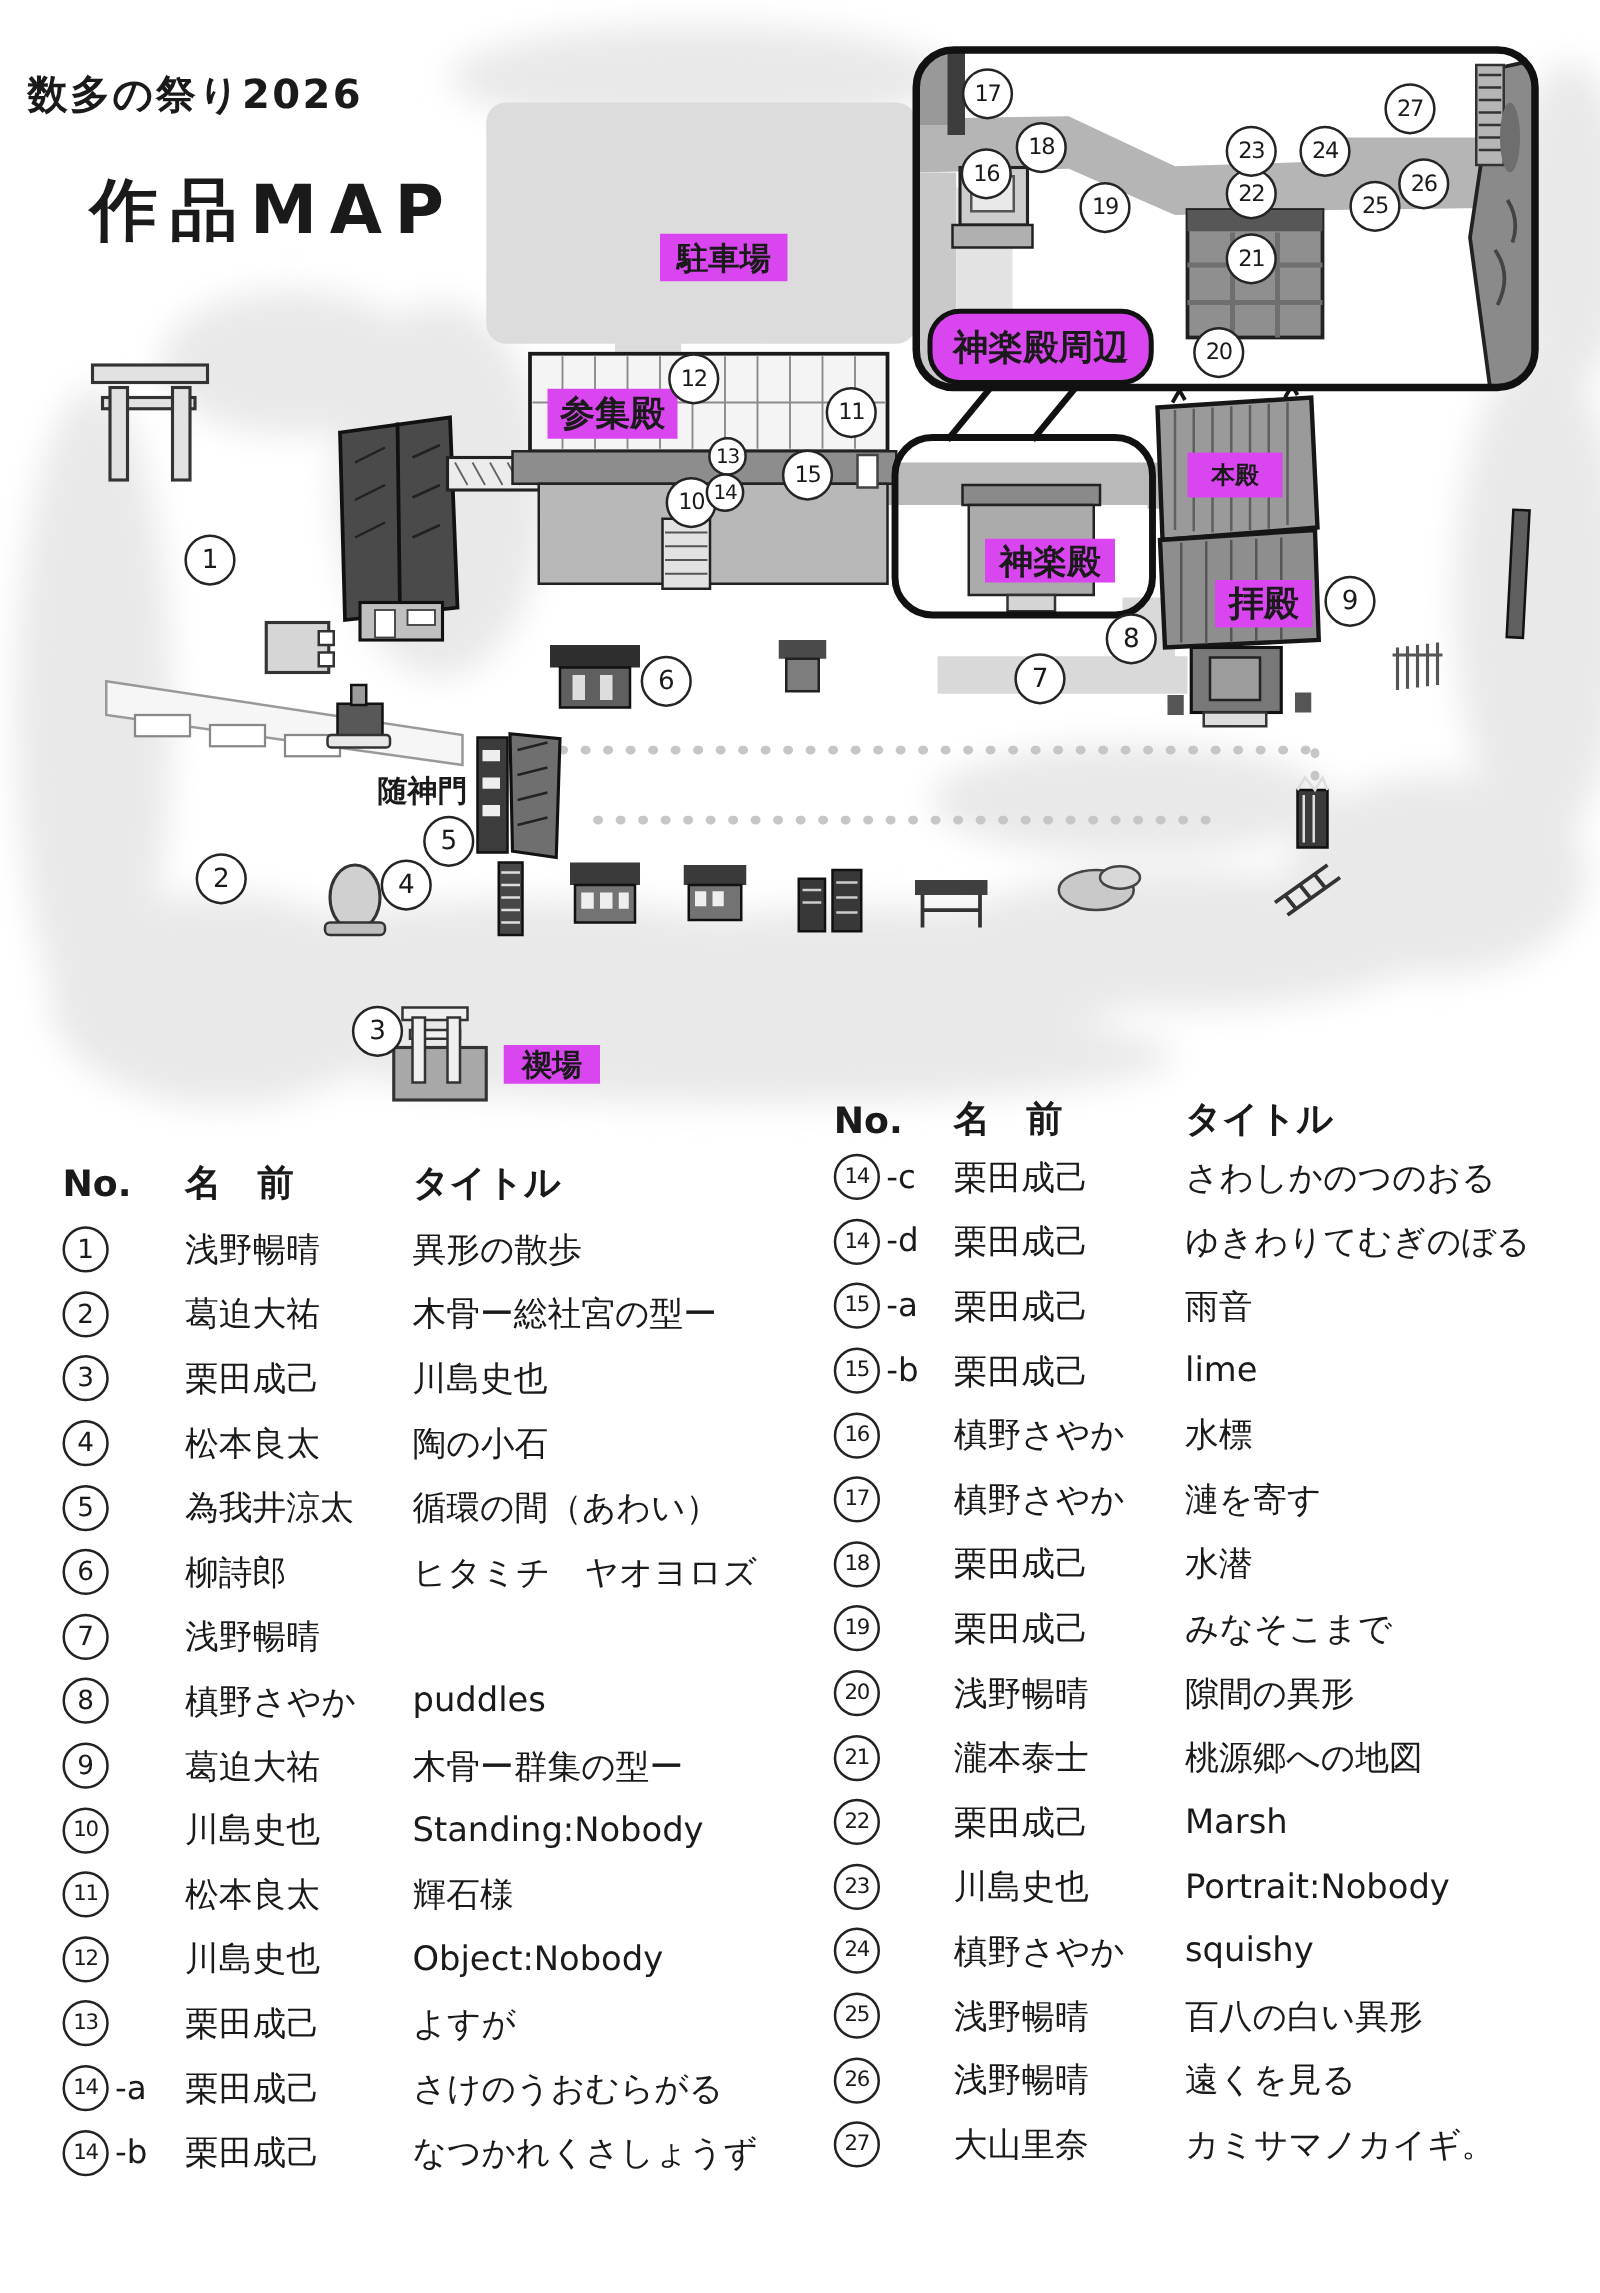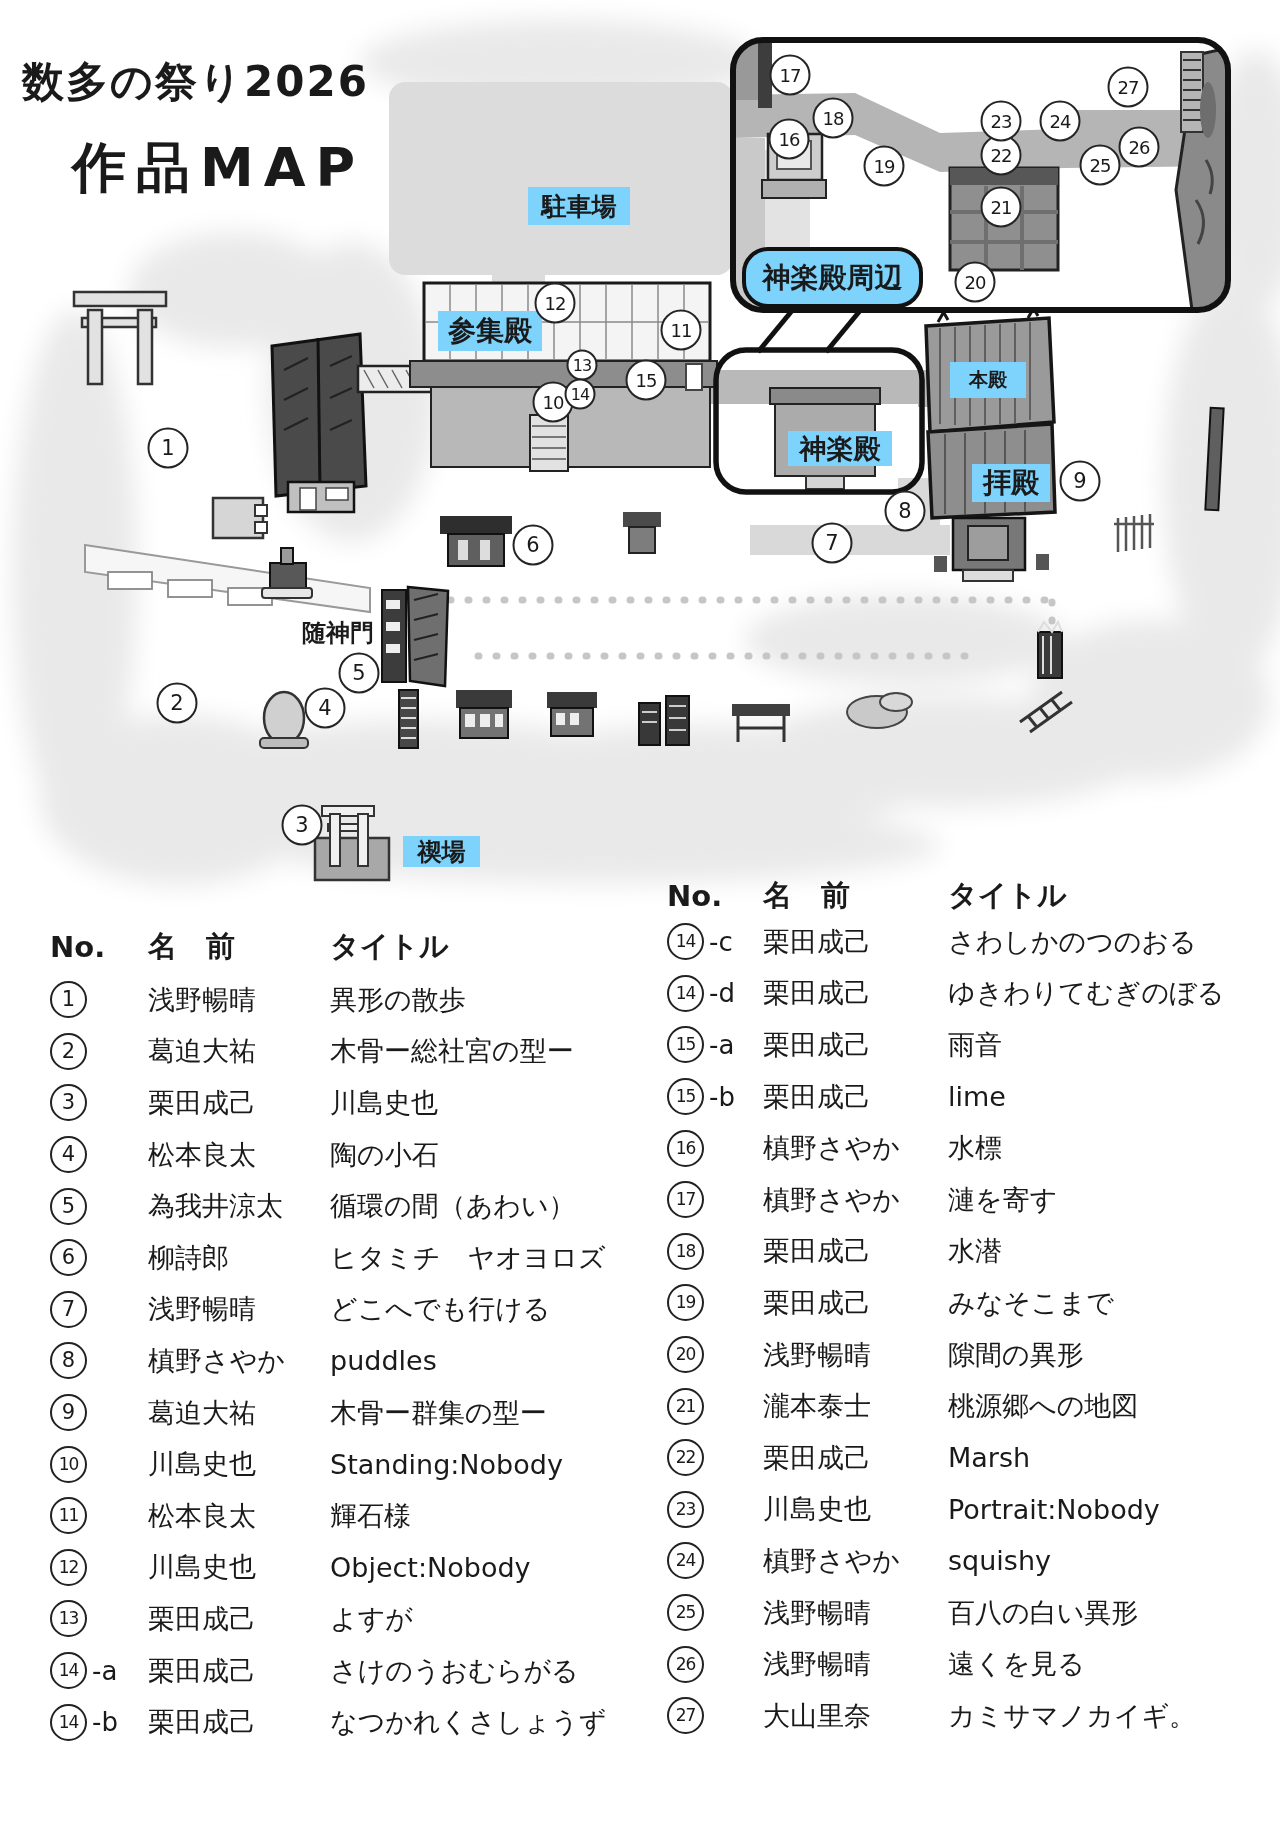--- a/index.html
+++ b/index.html
@@ -1,25 +1,25 @@
 <!DOCTYPE html>
 <html style="--ink: #1a1a1a; --paper: #ffffff; --grass: #e9e9e9; --path: #bcbcbc; --path_light: #dcdcdc; --building_mid: #9a9a9a; --building_dark: #4a4a4a;"><head>
 <meta charset="utf-8">
 <style>
   html,body{margin:0;padding:0;background:#fff;}
   body{font-family:"DejaVu Sans","Liberation Sans",sans-serif;color:var(--ink,#1a1a1a);}
   #page{position:relative;width:1280px;height:1834px;background:var(--paper,#fff);overflow:hidden;}
   #map-svg{position:absolute;left:0;top:0;z-index:1;pointer-events:none;}
   .abs{position:absolute;}
   
-  .title1{left:22px;top:54px;font-size:42px;font-weight:900;letter-spacing:2px;z-index:5;}
+  .title1{left:22px;top:54px;font-size:32px;font-weight:900;letter-spacing:2px;z-index:5;}
   .title2{left:72px;top:132px;font-size:54px;font-weight:900;letter-spacing:10px;z-index:5;}
   
   .maplabel{z-index:3;display:flex;align-items:center;justify-content:center;
-            font-weight:bold;background:#7dd3fc;white-space:nowrap;}
+            font-weight:bold;background:#d946ef;white-space:nowrap;}
   .lb-parking{left:528px;top:187px;width:102px;height:38px;font-size:25px;}
   .lb-sanshuden{left:438px;top:311px;width:104px;height:40px;font-size:28px;}
   .lb-honden{left:950px;top:362px;width:76px;height:36px;font-size:19px;}
   .lb-haiden{left:972px;top:464px;width:78px;height:38px;font-size:28px;}
   .lb-kaguraden{left:788px;top:431px;width:104px;height:35px;font-size:27px;}
   .lb-zuishinmon{left:293px;top:619px;width:90px;height:28px;font-size:24px;background:transparent;}
   .lb-misogiba{left:403px;top:836px;width:77px;height:31px;font-size:24px;}
   .lb-bubble{left:742px;top:247px;width:173px;height:53px;font-size:28px;
              border:4px solid #111;border-radius:26px;text-align:right;}
   
@@ -354,21 +354,20 @@
             <span class="circ">6</span>
           </span>
           <span class="tname">柳詩郎</span>
           <span class="ttitle">ヒタミチ　ヤオヨロズ</span>
         </div>
         <div class="trow">
           <span class="tno">
             <span class="circ">7</span>
           </span>
           <span class="tname">浅野暢晴</span>
-          <span class="ttitle">どこへでも行ける</span>
         </div>
         <div class="trow">
           <span class="tno">
             <span class="circ">8</span>
           </span>
           <span class="tname">槙野さやか</span>
           <span class="ttitle">puddles</span>
         </div>
         <div class="trow">
           <span class="tno">

